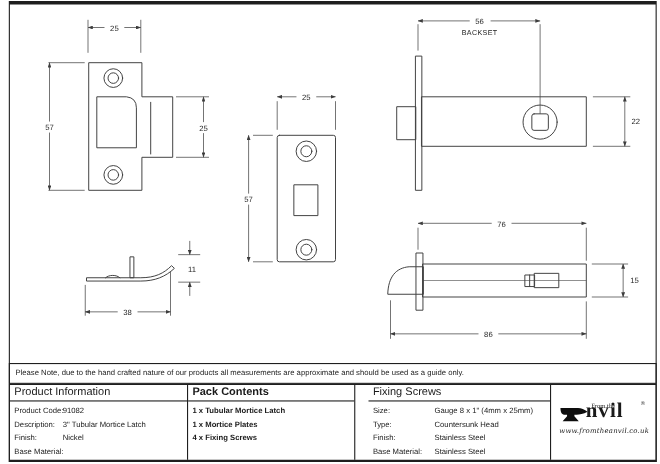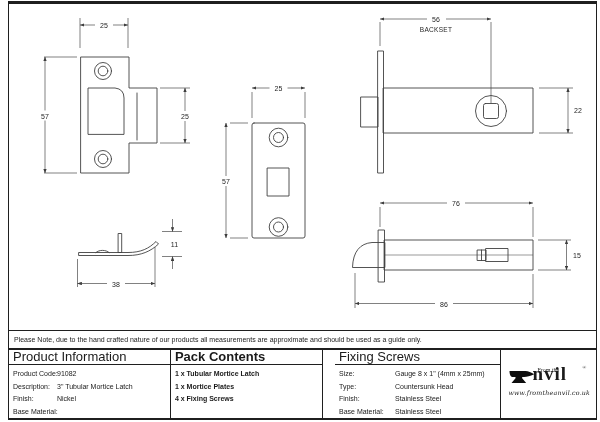--- a/index.html
+++ b/index.html
@@ -20,21 +20,21 @@
            border:1px solid #1f1f1f;font-size:7px;line-height:17px;padding:0 0 0 5px;
            white-space:nowrap;overflow:hidden;}
   .spec-table{position:absolute;left:8px;top:349px;width:589px;height:71px;
               display:flex;border:1px solid #1f1f1f;border-bottom-width:2px;}
   .col{height:100%;}
   .col.b{border-right:1px solid #1f1f1f;}
   .col-product{width:165px;}
   .col-pack{width:155px;font-weight:bold;}
   .col-screws{width:169px;margin-left:12px;}
   .col-logo{width:97px;display:flex;align-items:center;justify-content:center;}
-  .col-header{height:15px;border-bottom:1px solid #1f1f1f;font-size:13px;
+  .col-header{height:15px;border-bottom:1px solid #1f1f1f;font-size:10px;
               line-height:14px;padding-left:4px;white-space:nowrap;}
   .col-body{padding:3px 2px 0 4px;font-size:7px;line-height:12.5px;}
   .kv{display:flex;white-space:nowrap;}
   .kv .k{flex:0 0 auto;}
   .col-product .kv .k{width:44px;}
   .col-screws .kv .k{width:56px;}
   .kv .v{flex:1;white-space:nowrap;}
   .pack-item{white-space:nowrap;}
   .logo-box{position:relative;width:80px;height:36px;}
   .anvil-svg{position:absolute;left:0;top:3px;}

